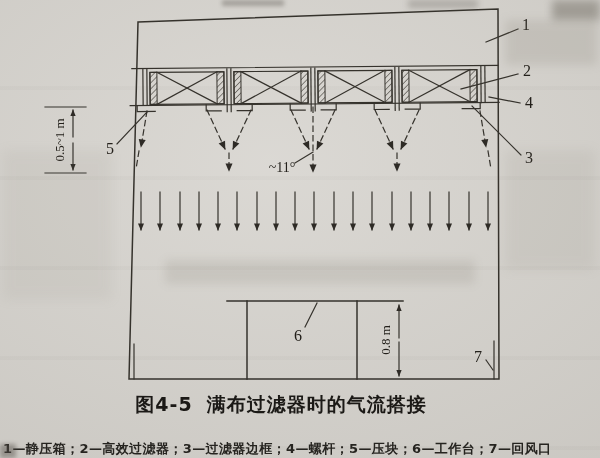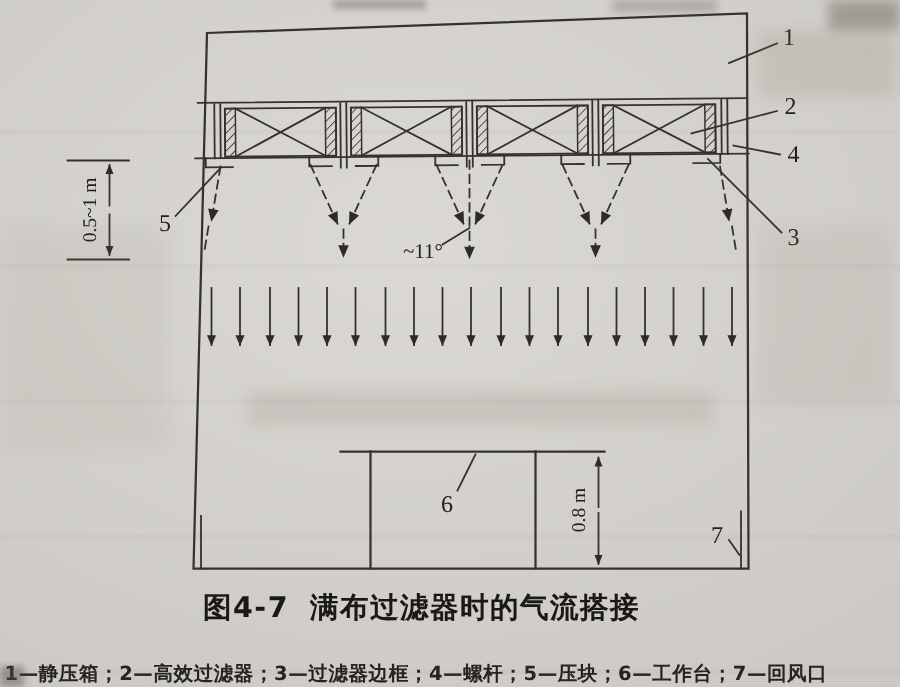--- a/index.html
+++ b/index.html
@@ -216,21 +216,21 @@
       <line class="ln thin" x1="305" y1="327" x2="317" y2="303"></line>
       <text class="callout-num" x="298" y="341" text-anchor="middle">6</text>
     </g>
     <g>
       <line class="ln thin" x1="486" y1="360" x2="493" y2="370"></line>
       <text class="callout-num" x="478" y="362" text-anchor="middle">7</text>
     </g>
   </svg>
 
   <div class="caption">
-    <span class="figno">图4-7</span><span>满布过滤器时的气流搭接</span>
+    <span class="figno">图4-5</span><span>满布过滤器时的气流搭接</span>
   </div>
 
   <div class="legend">1—静压箱；2—高效过滤器；3—过滤器边框；4—螺杆；5—压块；6—工作台；7—回风口</div>
 
   <div class="smudge" style="left:552px;top:0;width:48px;height:20px;background:#5f5a50;opacity:.42;filter:blur(4px);"></div>
   <div class="smudge" style="left:222px;top:0;width:62px;height:6px;background:#55504a;opacity:.38;filter:blur(2px);"></div>
   <div class="smudge" style="left:408px;top:0;width:70px;height:8px;background:#55504a;opacity:.30;filter:blur(3px);"></div>
   <div class="smudge" style="left:505px;top:20px;width:92px;height:45px;background:#837d71;opacity:.18;filter:blur(5px);"></div>
   <div class="smudge" style="left:165px;top:260px;width:310px;height:24px;background:#6d6758;opacity:.13;filter:blur(5px);"></div>
   <div class="smudge" style="left:505px;top:150px;width:90px;height:120px;background:#837d71;opacity:.10;filter:blur(6px);"></div>

